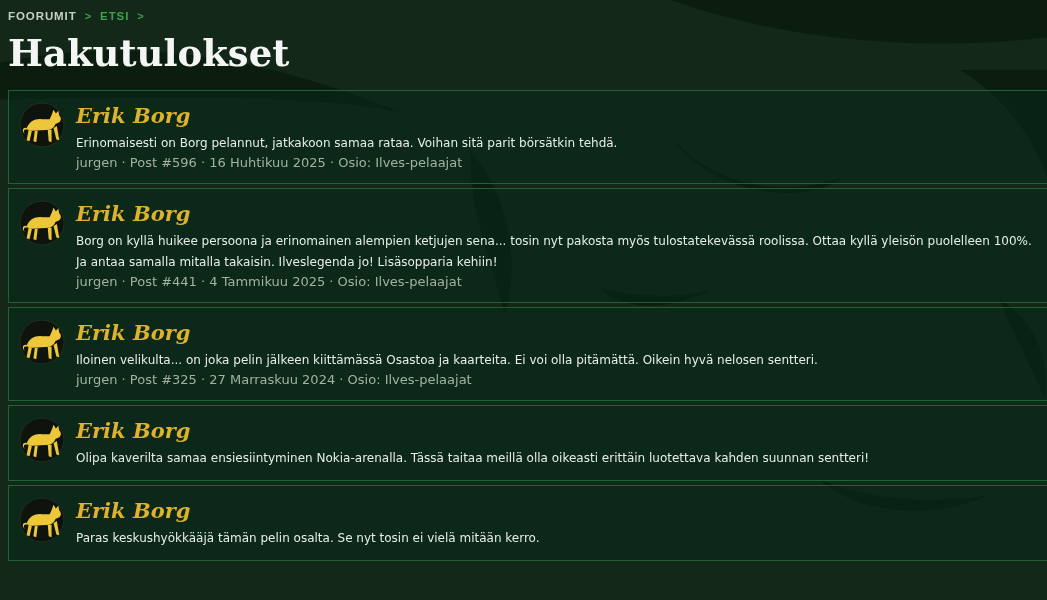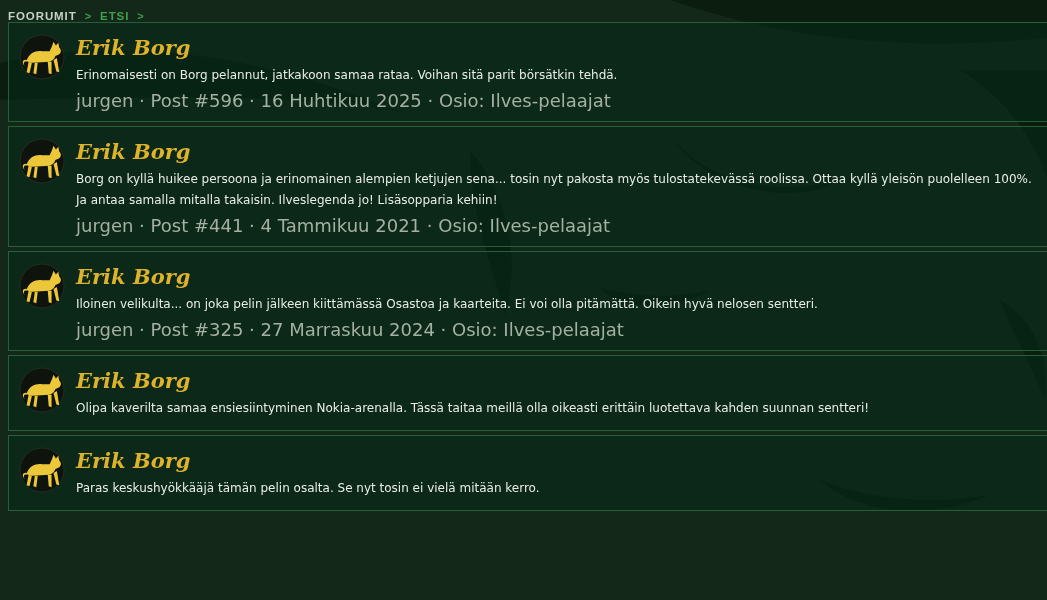--- a/index.html
+++ b/index.html
@@ -46,21 +46,21 @@
   .name {
     margin:0; font-family:"DejaVu Serif", "Liberation Serif", serif;
     font-size:21px; font-weight:bold; color: var(--name-gold, #dfb22c);
     line-height:25px; cursor:pointer;font-style:italic;
   }
   .excerpt {
     margin:5px 0 0 0; font-size:12px; line-height:21px;
     color: var(--body-text, #e9ede8);
   }
   .meta {
-    margin-top:6px; font-size:18px; line-height:18px;
+    font-size:13px; line-height:18px;
     color: var(--meta-text, #a4b1a2);
   }
 </style>
 </head>
 <body>
 
 <svg class="bg-svg" width="1047" height="600" viewBox="0 0 1047 600" xmlns="http://www.w3.org/2000/svg">
   <g fill="currentColor">
     <path d="M-30,70 C120,30 260,55 400,112 C300,92 140,98 -30,100 Z"></path>
     <path d="M600,-30 C720,30 880,58 1060,36 L1060,-30 Z"></path>
@@ -75,20 +75,21 @@
 
 <div class="content">
 
   <nav class="breadcrumb">
     <span class="root">FOORUMIT</span>
     <span class="chev">&gt;</span>
     <span class="active">ETSI</span>
     <span class="chev">&gt;</span>
   </nav>
 
+  <h1 class="page-title">Hakutulokset</h1>
 
   <div class="results" id="results">
   <article class="card">
     <svg class="avatar" viewBox="0 0 48 48" xmlns="http://www.w3.org/2000/svg">
       <circle cx="24" cy="24" r="23" fill="#0e130d" stroke="#24331f" stroke-width="1"></circle>
       <g fill="#ecc73a">
         <path d="M8,28 C10,20 18,17 24,18 L32,18 C34,14 35,11 36,8 L38.5,12 L41,9 L42,14 C44,16 44.5,19 42,21 L38,23 C37,26 35,28 32,29 L14,30 C11,30 9,29 8,28 Z"></path>
         <path d="M10,29 L8,40 L11,41 L13.5,30 Z"></path>
         <path d="M16.5,30 L15,41 L18,42 L19.5,30 Z"></path>
         <path d="M30,29 L31,41 L34,42 L34,29 Z"></path>
@@ -111,21 +112,21 @@
         <path d="M10,29 L8,40 L11,41 L13.5,30 Z"></path>
         <path d="M16.5,30 L15,41 L18,42 L19.5,30 Z"></path>
         <path d="M30,29 L31,41 L34,42 L34,29 Z"></path>
         <path d="M36,27 L39,39 L42,40 L39.5,25 Z"></path>
         <path d="M8,27 C4,26 2.5,30 6,33.5 C4,30 5.5,28 9,29 Z"></path>
       </g>
     </svg>
     <div class="card-main">
       <h3 class="name">Erik Borg</h3>
       <p class="excerpt">Borg on kyllä huikee persoona ja erinomainen alempien ketjujen sena... tosin nyt pakosta myös tulostatekevässä roolissa. Ottaa kyllä yleisön puolelleen 100%. Ja antaa samalla mitalla takaisin. Ilveslegenda jo! Lisäsopparia kehiin!</p>
-      <div class="meta">jurgen · Post #441 · 4 Tammikuu 2021 · Osio: Ilves-pelaajat</div>
+      <div class="meta">jurgen · Post #441 · 4 Tammikuu 2025 · Osio: Ilves-pelaajat</div>
     </div>
   </article>
 
   <article class="card">
     <svg class="avatar" viewBox="0 0 48 48" xmlns="http://www.w3.org/2000/svg">
       <circle cx="24" cy="24" r="23" fill="#0e130d" stroke="#24331f" stroke-width="1"></circle>
       <g fill="#ecc73a">
         <path d="M8,28 C10,20 18,17 24,18 L32,18 C34,14 35,11 36,8 L38.5,12 L41,9 L42,14 C44,16 44.5,19 42,21 L38,23 C37,26 35,28 32,29 L14,30 C11,30 9,29 8,28 Z"></path>
         <path d="M10,29 L8,40 L11,41 L13.5,30 Z"></path>
         <path d="M16.5,30 L15,41 L18,42 L19.5,30 Z"></path>

